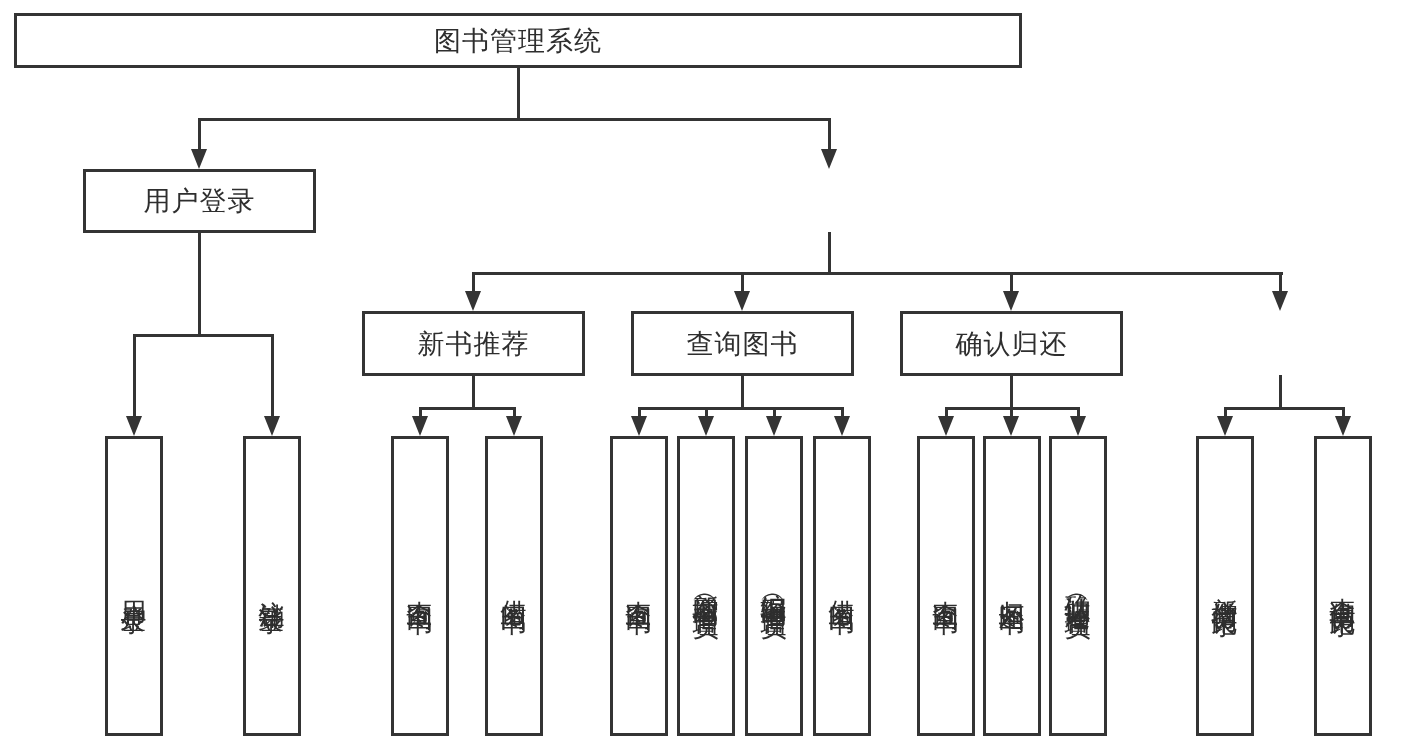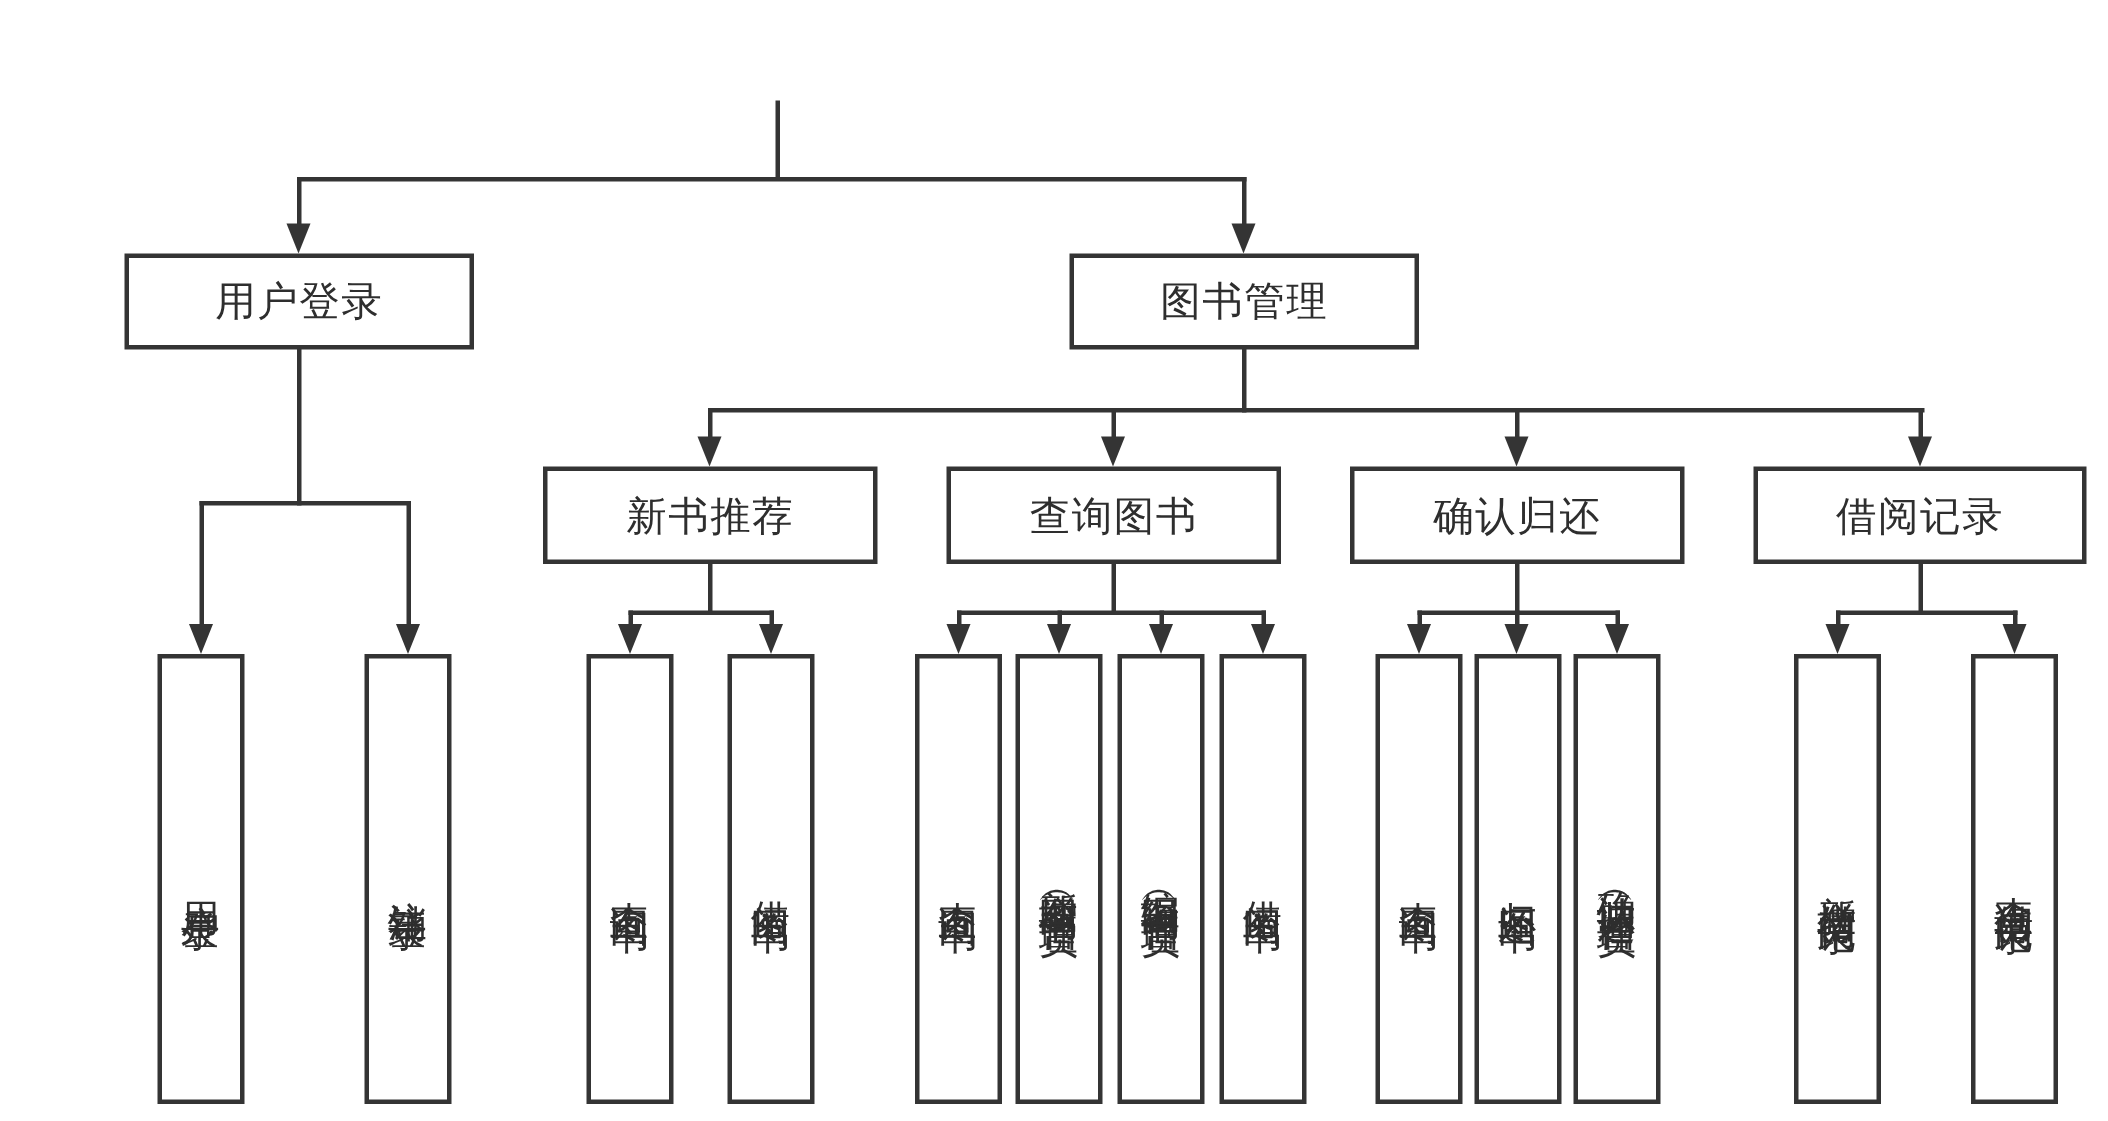--- a/index.html
+++ b/index.html
@@ -57,39 +57,36 @@
     text-shadow:0 0 3px #fff,0 0 2px #fff;
     z-index:10;
     white-space:nowrap;
   }
 </style>
 </head>
 <body>
 
 <div class="canvas">
 
+  <div class="box" style="left:14px;top:13px;width:1008px;height:55px">
+    <span class="lbl">图书管理系统</span>
+  </div>
 
   <div class="box" style="left:83px;top:169px;width:233px;height:64px">
     <span class="lbl">用户登录</span>
-  </div>
-  <div class="box" style="left:713px;top:169px;width:233px;height:64px">
-    <span class="lbl">图书管理</span>
   </div>
 
   <div class="box" style="left:362px;top:311px;width:223px;height:65px">
     <span class="lbl">新书推荐</span>
   </div>
   <div class="box" style="left:631px;top:311px;width:223px;height:65px">
     <span class="lbl">查询图书</span>
   </div>
   <div class="box" style="left:900px;top:311px;width:223px;height:65px">
     <span class="lbl">确认归还</span>
-  </div>
-  <div class="box" style="left:1169px;top:311px;width:222px;height:65px">
-    <span class="lbl">借阅记录</span>
   </div>
 
   <div class="box vert" style="left:105px;top:436px;width:58px;height:300px">
     <span class="lbl">用户登录</span>
   </div>
   <div class="box vert" style="left:243px;top:436px;width:58px;height:300px">
     <span class="lbl">注销登录</span>
   </div>
 
   <div class="box vert" style="left:391px;top:436px;width:58px;height:300px">

